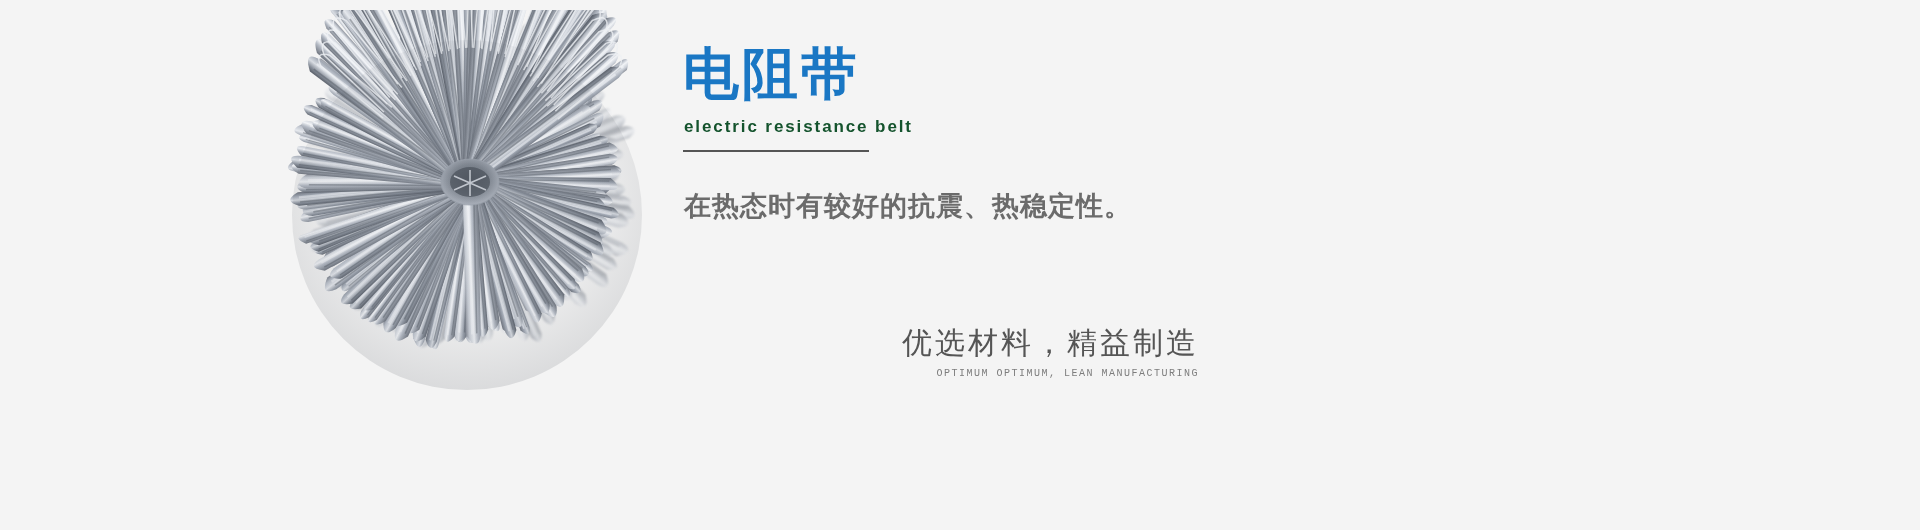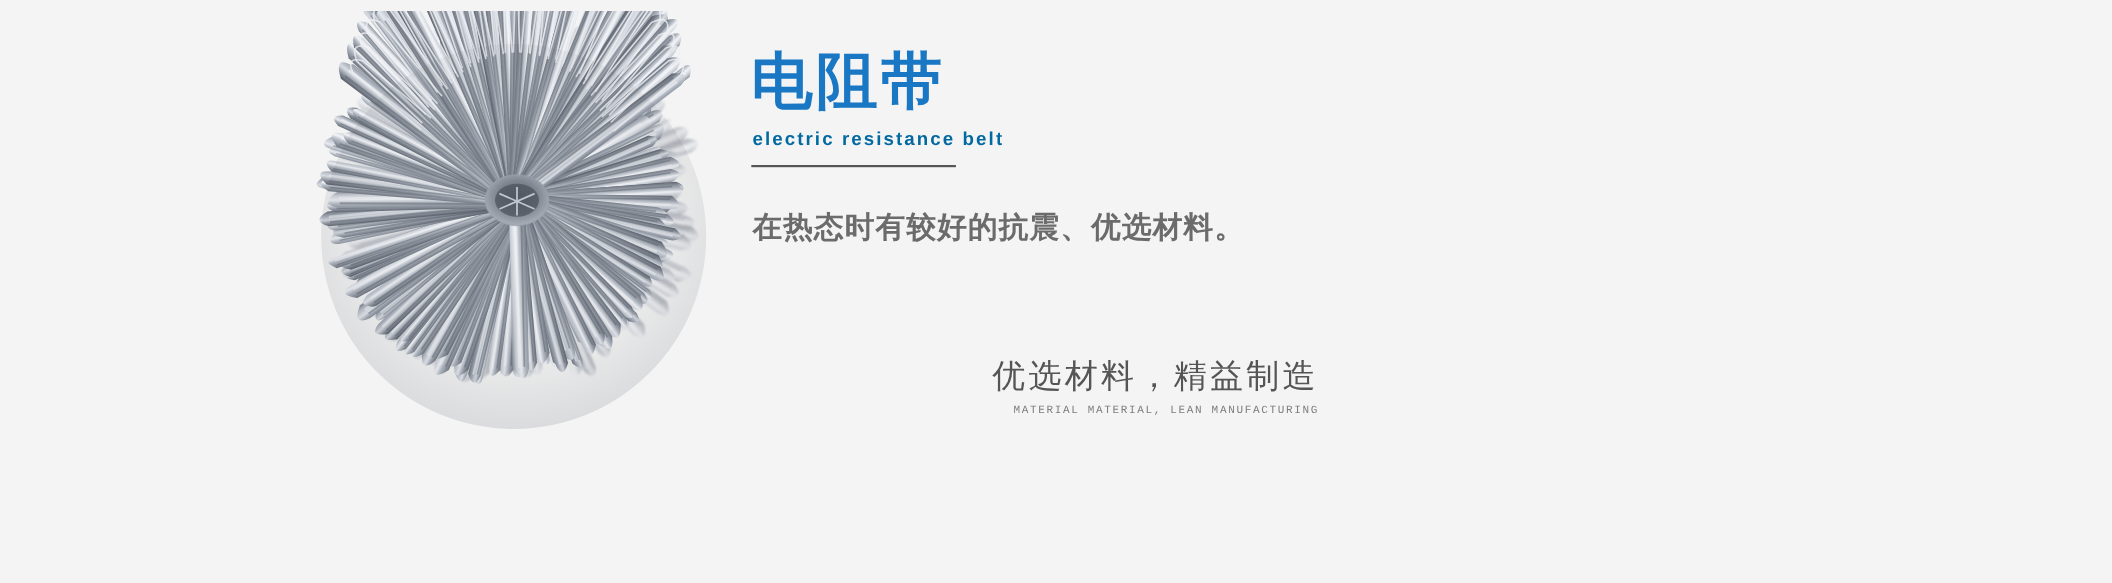--- a/index.html
+++ b/index.html
@@ -63,21 +63,21 @@
     white-space: nowrap;
   }
 
   .title-en {
     position: absolute;
     left: 1px;
     top: 116px;
     font-size: 17px;
     line-height: 22px;
     font-weight: bold;
-    color: #0369a1;
+    color: #14532d;
     letter-spacing: 1.9px;
     white-space: nowrap;
   }
 
   .rule {
     position: absolute;
     left: 0;
     top: 150px;
     width: 186px;
     height: 2px;
@@ -1532,22 +1532,22 @@
 
   <div class="info-panel">
 
     <div class="title-cn">电阻带</div>
 
     <div class="title-en">electric resistance belt</div>
 
     <div class="rule"></div>
 
     <div class="body-copy">
-      <span class="line">在热态时有较好的抗震、优选材料。</span>
+      <span class="line">在热态时有较好的抗震、热稳定性。</span>
     </div>
 
     <div class="tagline-block">
       <div class="tagline-cn">优选材料，精益制造</div>
-      <div class="tagline-en">MATERIAL MATERIAL, LEAN MANUFACTURING</div>
+      <div class="tagline-en">OPTIMUM OPTIMUM, LEAN MANUFACTURING</div>
     </div>
 
   </div>
 </div>
 
 </body></html>

